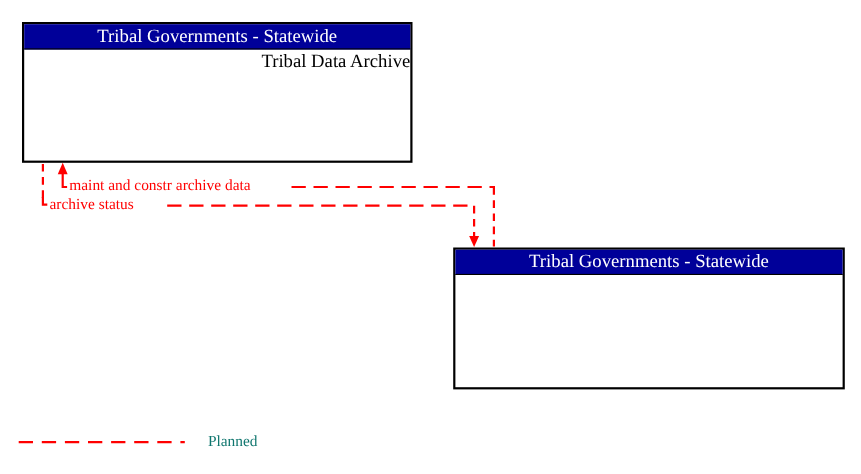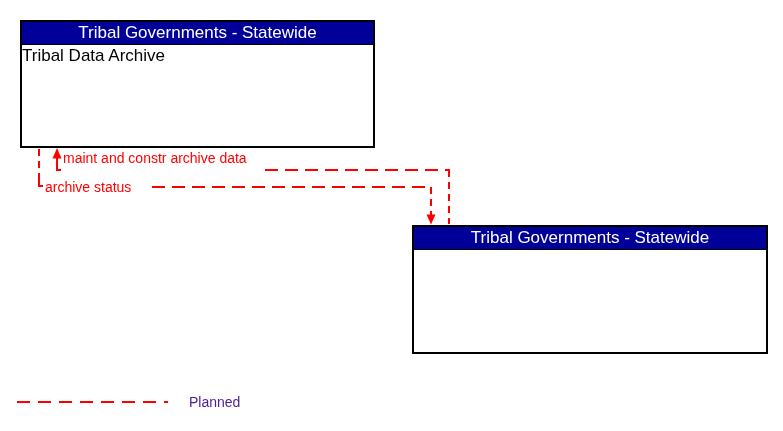--- a/index.html
+++ b/index.html
@@ -1,21 +1,21 @@
 <!DOCTYPE html>
 <html><head>
 <meta charset="utf-8">
 <style>
   html, body { margin: 0; padding: 0; background: #ffffff; }
   .canvas {
     position: relative;
     width: 783px;
     height: 431px;
     background: #ffffff;
-    font-family: Liberation Sans, sans-serif;
+    font-family: Liberation Serif, serif;
     overflow: hidden;
   }
   .entity {
     position: absolute;
     box-sizing: border-box;
     border: 2px solid #000000;
     background: #ffffff;
   }
   .entity-header {
     box-sizing: border-box;
@@ -26,47 +26,47 @@
     font-size: 17px;
     line-height: 22px;
     text-align: center;
     white-space: nowrap;
     overflow: hidden;
   }
   .entity-name {
     color: #000000;
     font-size: 17px;
     line-height: 18px;
-    text-align: left;
+    text-align: right;
     padding-top: 2px;
     white-space: nowrap;
   }
   #entity-top    { left: 20px;  top: 20px;  width: 355px; height: 128px; }
   #entity-bottom { left: 412px; top: 225px; width: 356px; height: 129px; }
   .connector-layer {
     position: absolute;
     left: 0; top: 0;
     width: 783px; height: 431px;
     pointer-events: none;
   }
   .flow-label {
     position: absolute;
     color: #ff0000;
     font-size: 14px;
     line-height: 14px;
     white-space: nowrap;
     background: #ffffff;
     padding: 0 1px;
   }
-  #flow-label-0 { left: 62px; top: 151px; }
+  #flow-label-0 { left: 62px; top: 163px; }
   #flow-label-1 { left: 44px; top: 180px; }
   .legend-label {
     position: absolute;
     left: 189px; top: 395px;
-    color: #4c1d95;
+    color: #0f766e;
     font-size: 14px;
     line-height: 14px;
     white-space: nowrap;
   }
 </style>
 </head>
 <body>
 
 <div class="canvas">
 

